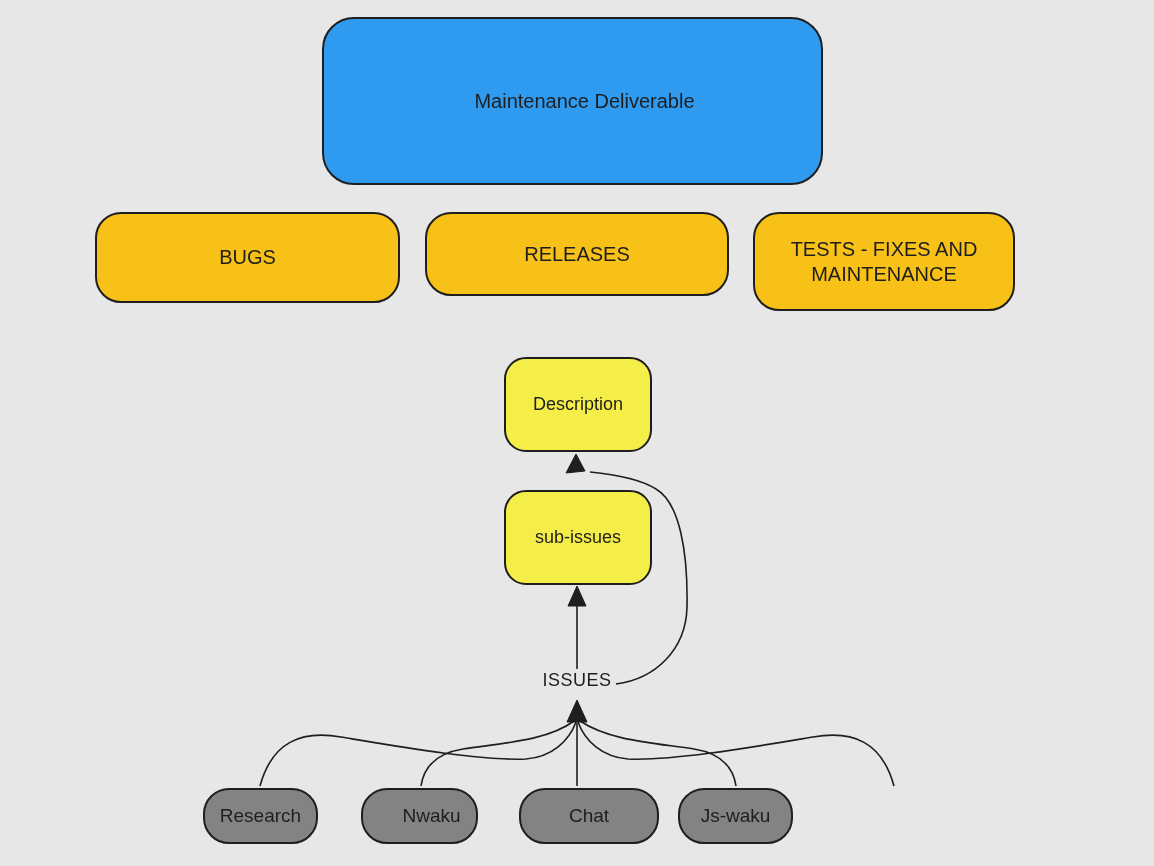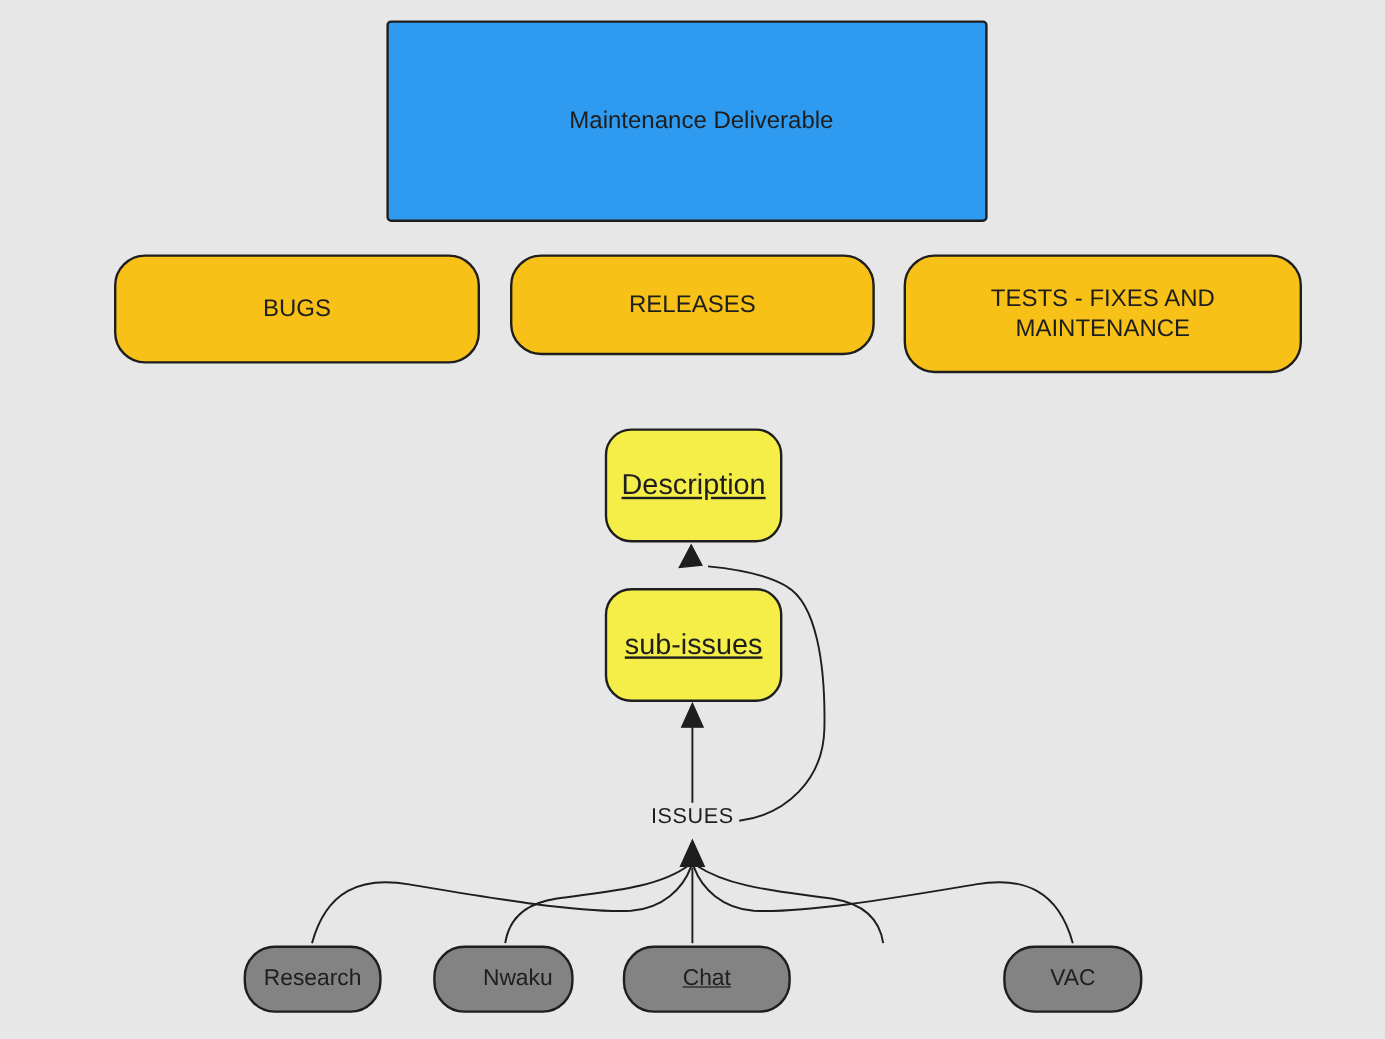--- a/index.html
+++ b/index.html
@@ -8,34 +8,34 @@
   }
   html,body{margin:0;padding:0;}
   body{background:var(--bg);font-family:"Liberation Sans", sans-serif;}
   #stage{position:relative;width:1154px;height:866px;background:var(--bg);overflow:hidden;}
   .node{
     position:absolute;box-sizing:border-box;border:2.5px solid var(--stroke);
     display:flex;align-items:center;justify-content:center;text-align:center;
     color:var(--text);
   }
   .node .lbl{display:block;line-height:1.25;}
-  .blue{background:var(--blue);border-radius:4px;font-size:20px;padding-left:24px;}
+  .blue{background:var(--blue);border-radius:32px;font-size:20px;padding-left:24px;}
   .orange{background:var(--orange);border-radius:26px;font-size:20px;}
-  .yellow{background:var(--yellow);border-radius:22px;font-size:24px;text-decoration:underline;}
+  .yellow{background:var(--yellow);border-radius:22px;font-size:18px;}
   .gray{background:var(--gray);border-radius:26px;font-size:19px;}
   #maintenance{left:322px;top:17px;width:501px;height:168px;}
   #bugs{left:95px;top:212px;width:305px;height:91px;}
   #releases{left:425px;top:212px;width:304px;height:84px;}
-  #tests{left:753px;top:212px;width:332px;height:99px;text-align:center;}
+  #tests{left:753px;top:212px;width:262px;height:99px;text-align:center;}
   #tests .lbl{max-width:240px;}
   #description{left:504px;top:357px;width:148px;height:95px;}
   #subissues{left:504px;top:490px;width:148px;height:95px;text-align:right;}
   #research{left:203px;top:788px;width:115px;height:56px;}
   #nwaku{left:361px;top:788px;width:117px;height:56px;padding-left:24px;}
-  #chat{left:519px;top:788px;width:140px;height:56px;text-decoration:underline;}
+  #chat{left:519px;top:788px;width:140px;height:56px;}
   #jswaku{left:678px;top:788px;width:115px;height:56px;}
   #vac{left:836px;top:788px;width:116px;height:56px;}
   #issues-label{
     position:absolute;left:477px;top:670px;width:200px;text-align:center;
     font-size:18px;color:var(--text);letter-spacing:0.5px;
   }
   #edges{position:absolute;left:0;top:0;}
   #edges path{fill:none;stroke:var(--stroke);stroke-width:1.6;}
   #edges polygon{fill:var(--stroke);stroke:var(--stroke);stroke-width:1;}
 </style>
@@ -85,17 +85,17 @@
 
   <div class="node gray" id="research">
     <span class="lbl">Research</span>
   </div>
   <div class="node gray" id="nwaku">
     <span class="lbl">Nwaku</span>
   </div>
   <div class="node gray" id="chat">
     <span class="lbl">Chat</span>
   </div>
-  <div class="node gray" id="vac">
-    <span class="lbl">VAC</span>
+  <div class="node gray" id="jswaku">
+    <span class="lbl">Js-waku</span>
   </div>
 
 </div>
 
 </body></html>

